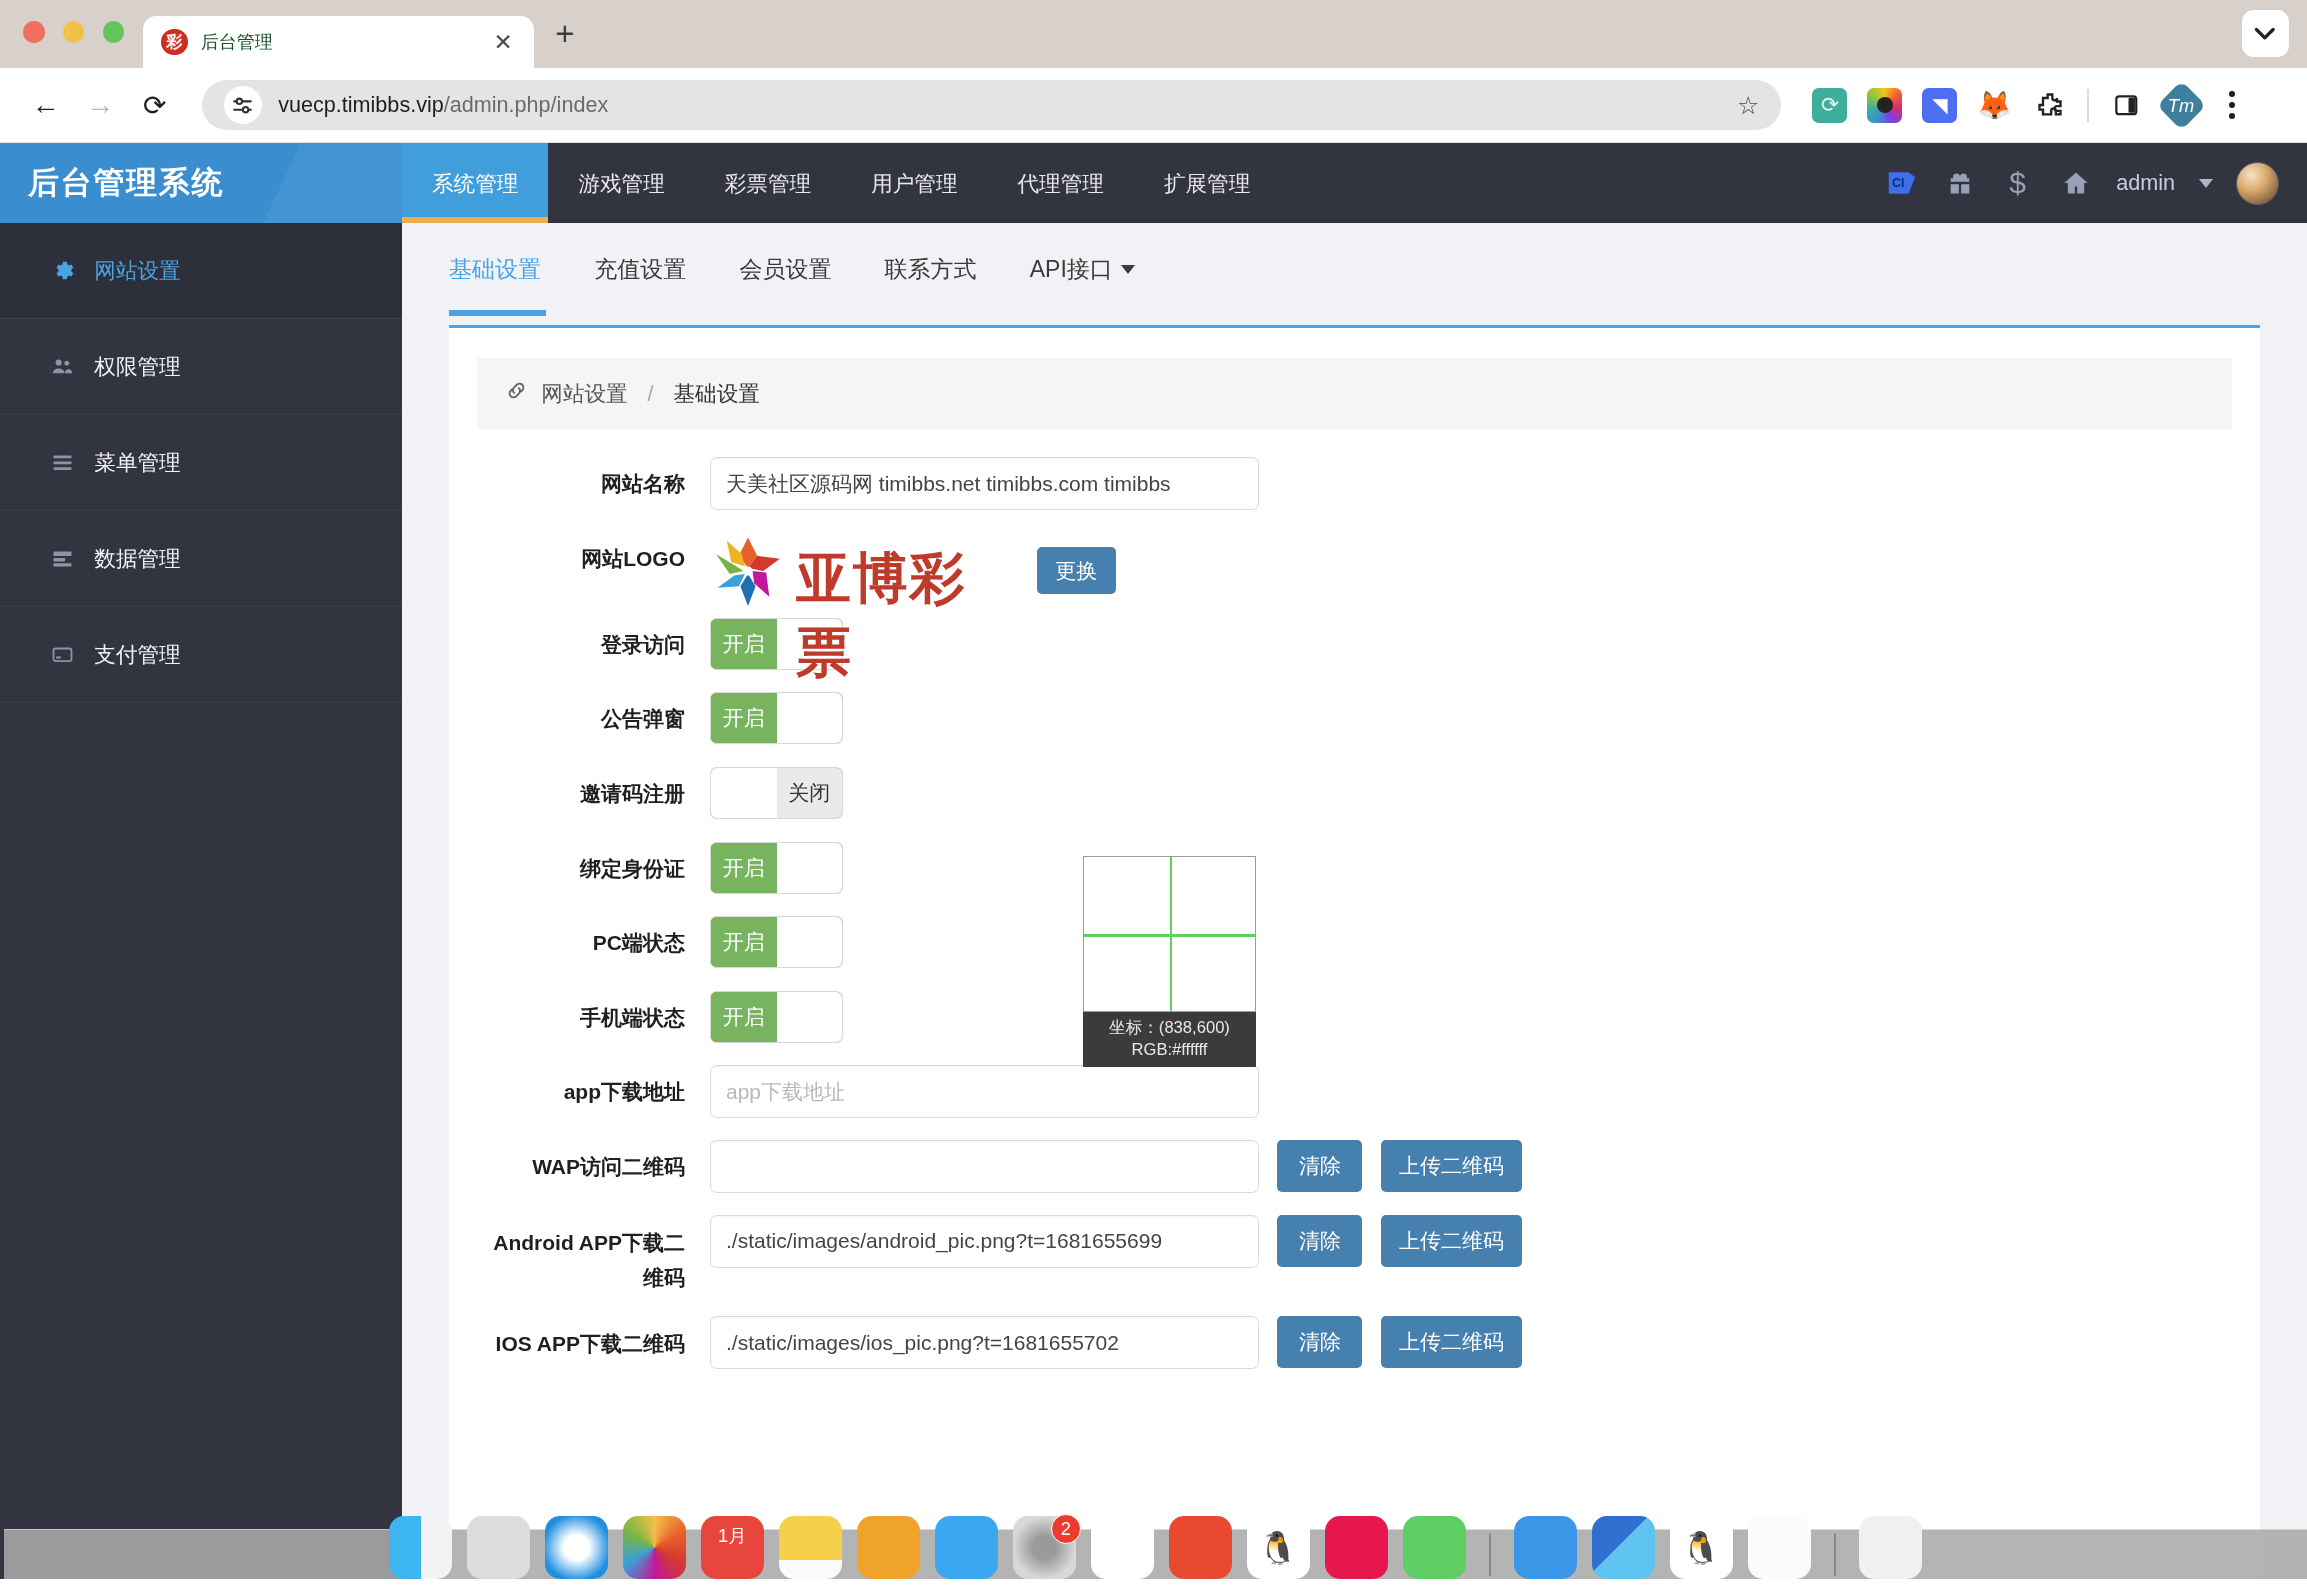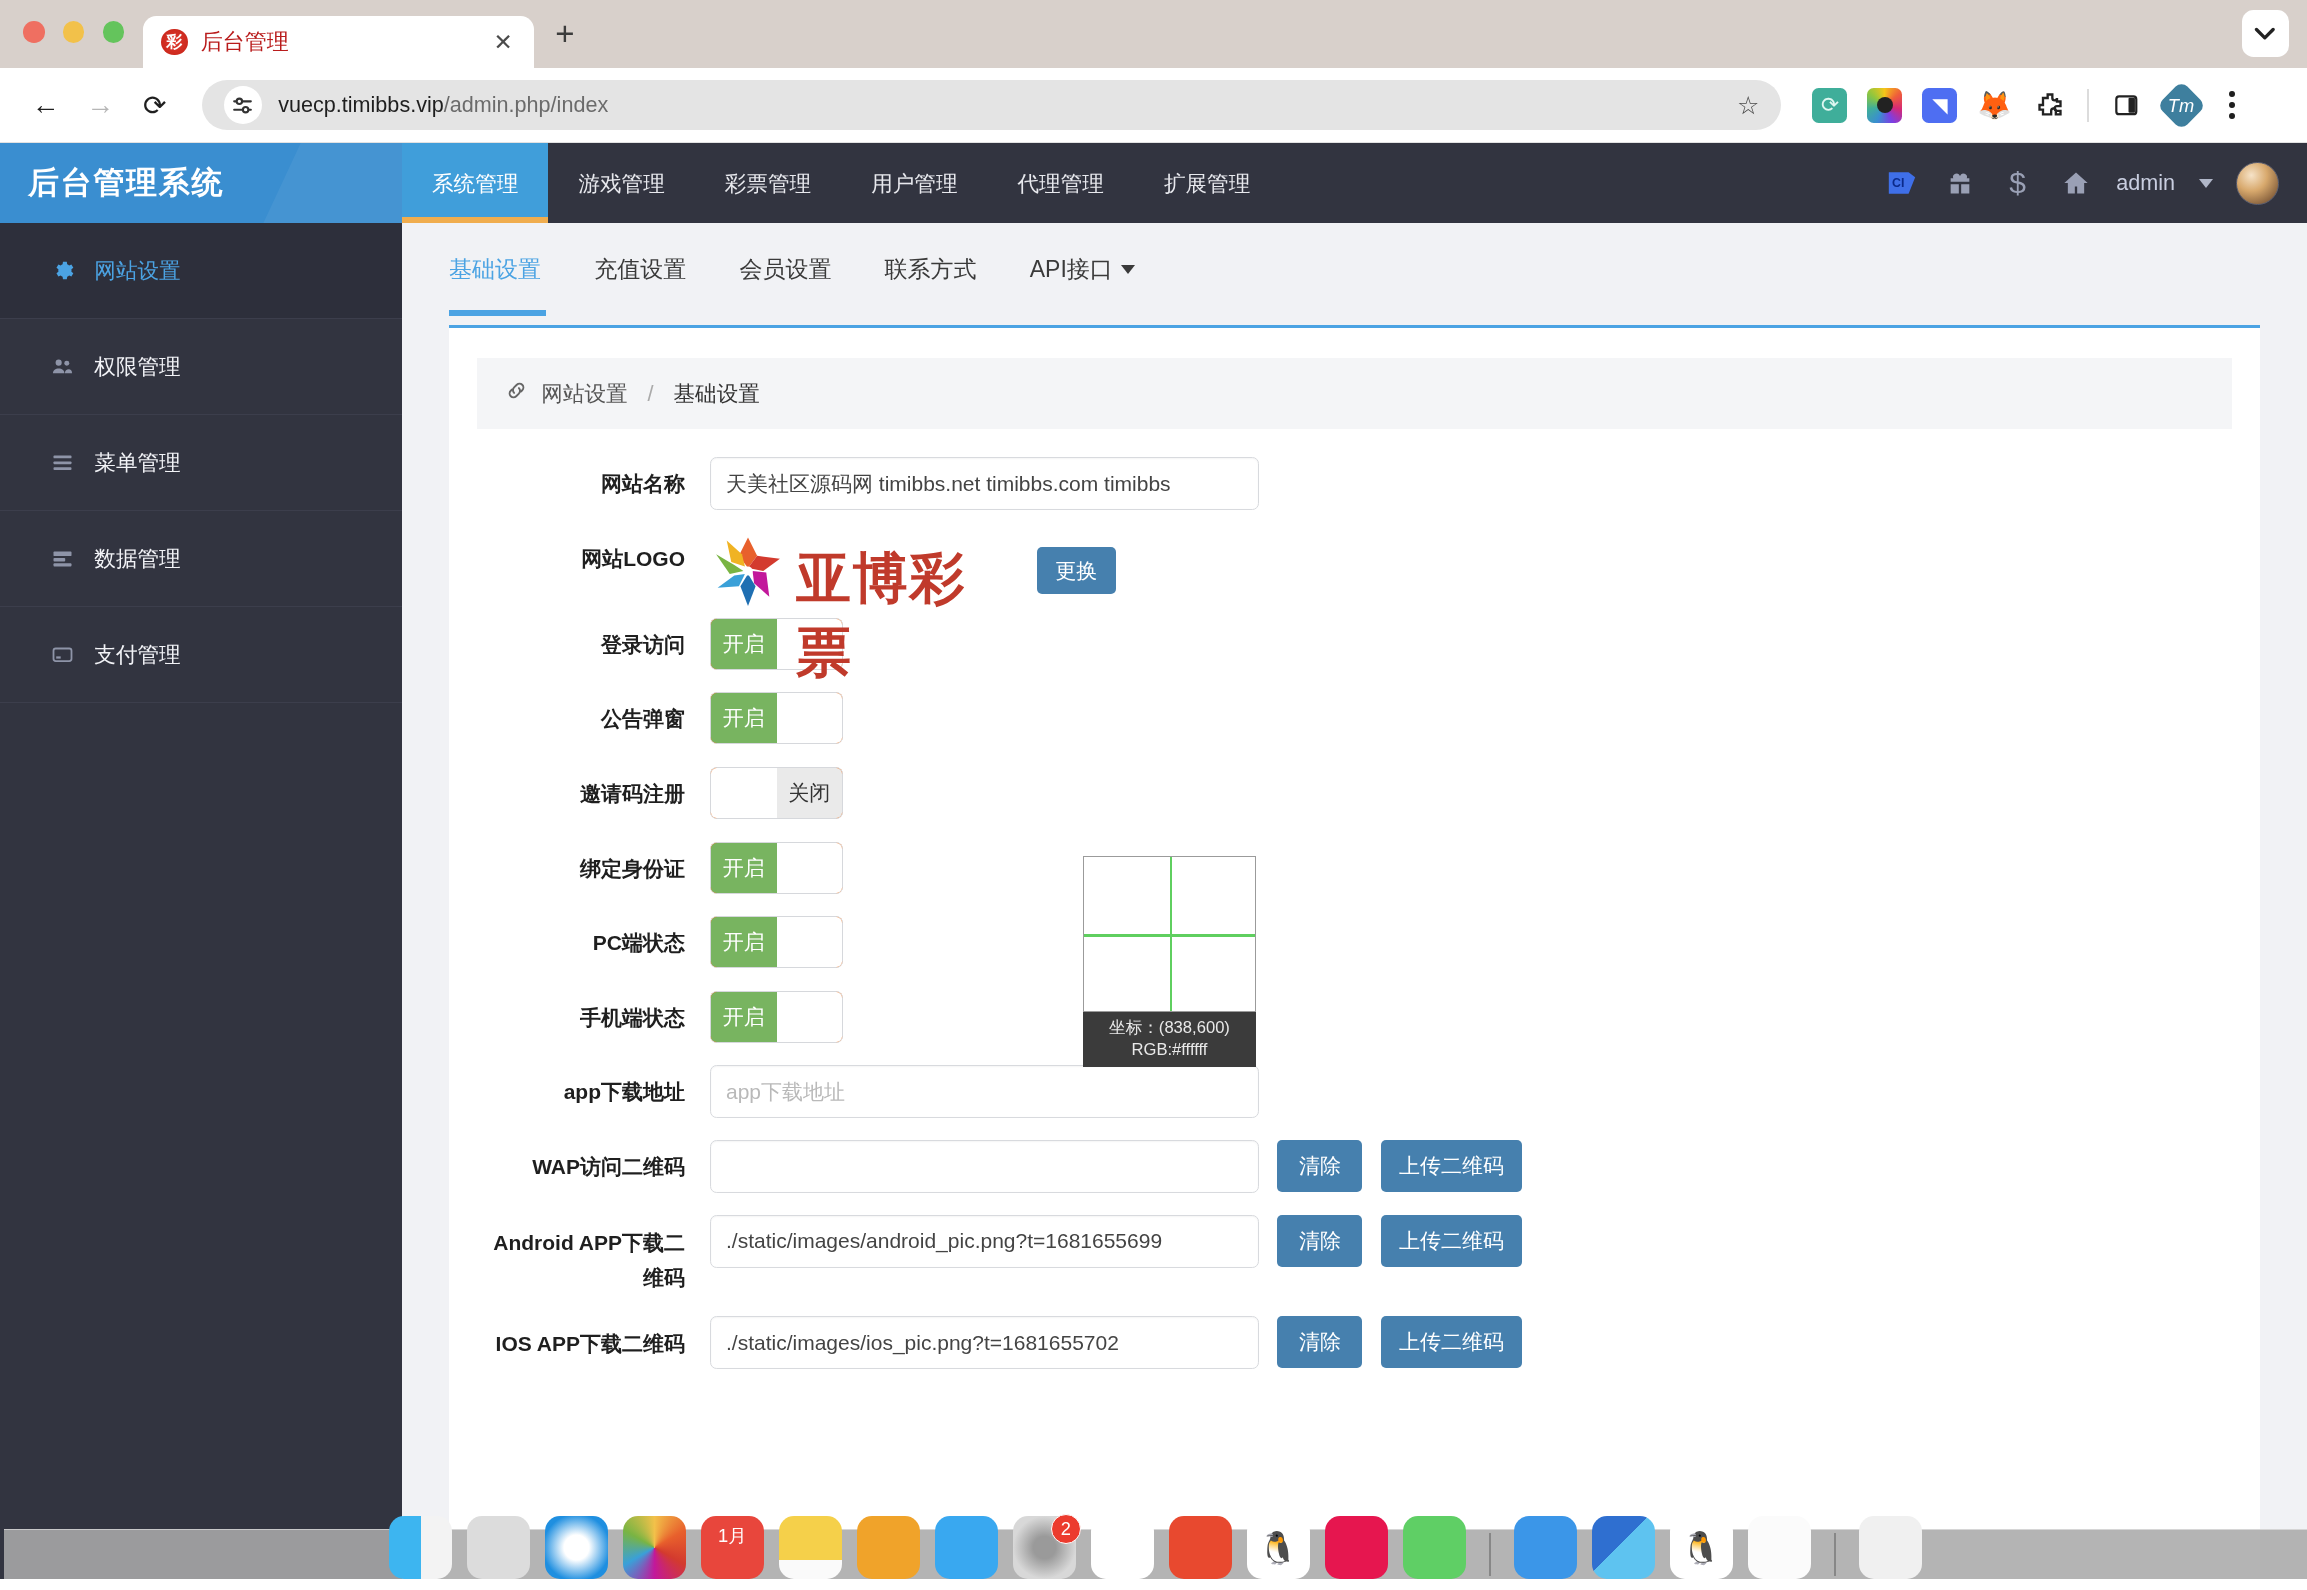--- a/index.html
+++ b/index.html
@@ -25,21 +25,21 @@
     height: 52px; width: 391px; background: #fff;
     border-radius: 13.3px 13.3px 0 0; display: flex; align-items: center;
     padding: 0 16.6px 0 18.3px; gap: 13.3px; position: relative;
   }
   .tab-favicon {
     width: 26.6px; height: 26.6px; border-radius: 50%;
     background: radial-gradient(circle at 50% 50%, #e03a2f 0%, #c42216 100%);
     color: #fff; font-size: 16px; line-height: 26.6px; text-align: center;
     font-weight: bold; flex: none;
   }
-  .tab-title { font-size: 22px; color: #b91c1c; flex: 1; white-space: nowrap; overflow: hidden; }
+  .tab-title { font-size: 18px; color: #14532d; flex: 1; white-space: nowrap; overflow: hidden; }
   .tab-close { font-size: 23px; color: #4b4b4b; cursor: pointer; width: 28px; text-align: center; }
   .tab-new { font-size: 33px; color: #3c3c3c; margin-left: 21.6px; padding-bottom: 15px; cursor: pointer; font-weight: 300;}
   .win-expand {
     position: absolute; right: 18.3px; top: 10px; width: 47px; height: 47px;
     background: #fff; border-radius: 11.6px; display: flex; align-items: center;
     justify-content: center; font-size: 18.3px; color: #222;
   }
   .toolbar {
     height: 75px; background: #fff; display: flex; align-items: center;
     padding: 0 21.6px; gap: 6.6px; border-bottom: 0.8px solid #e2e2e2;

